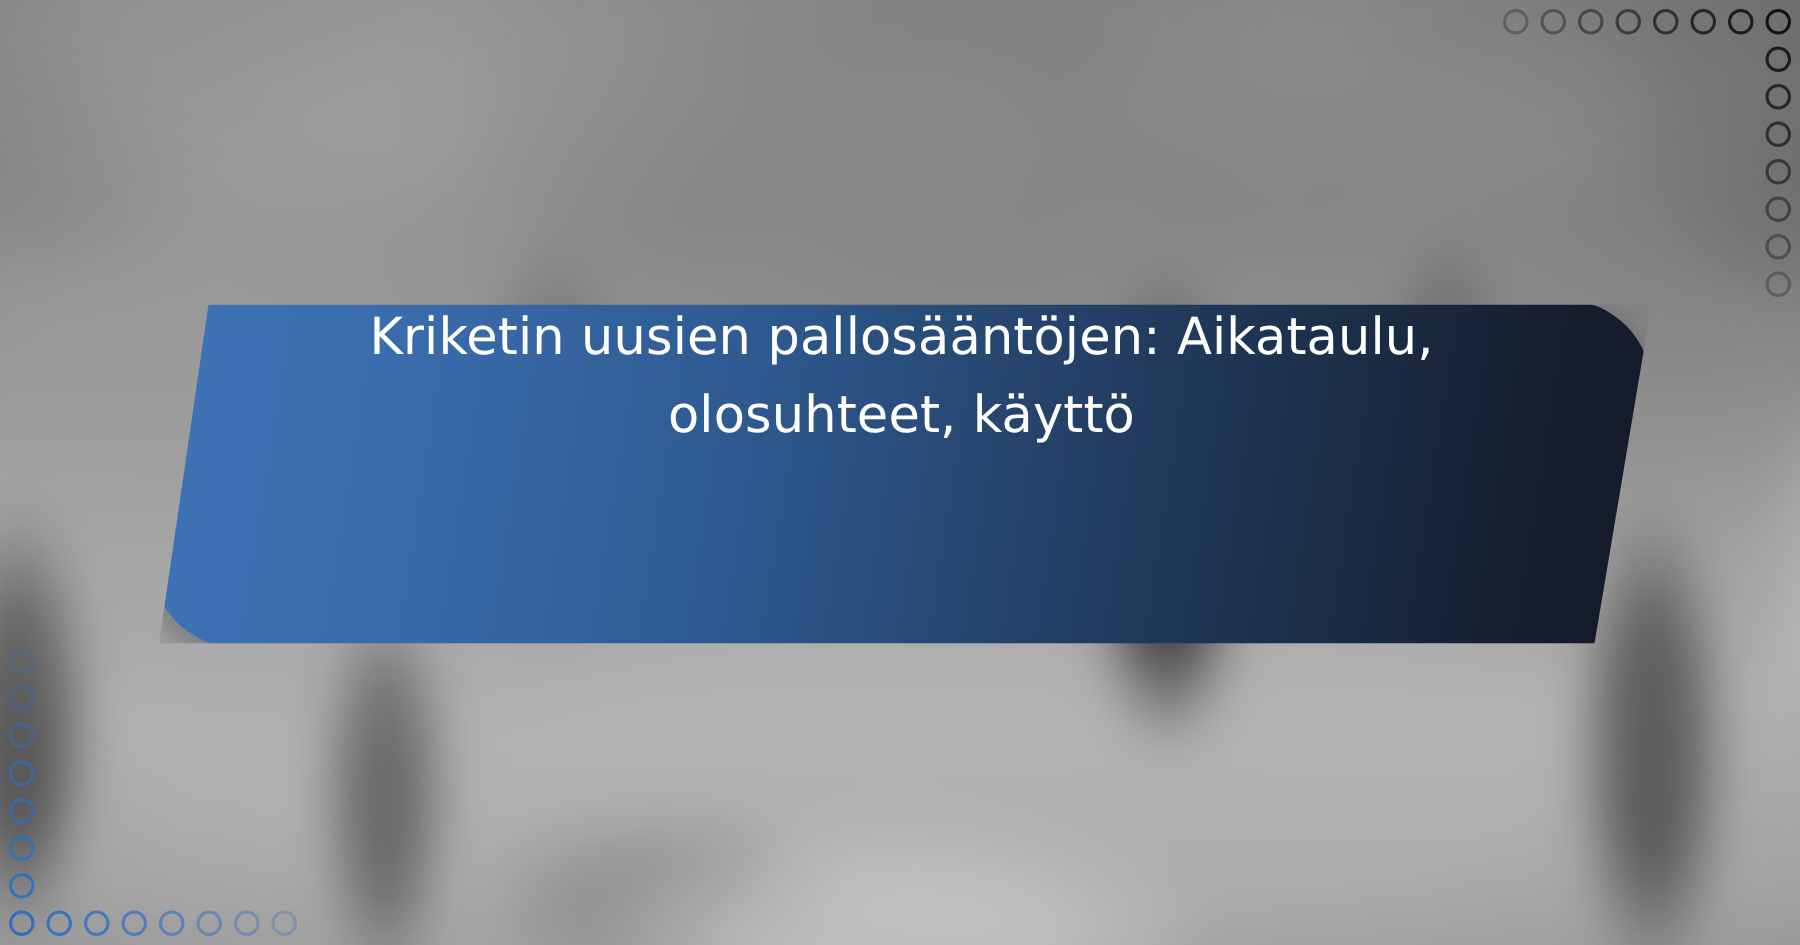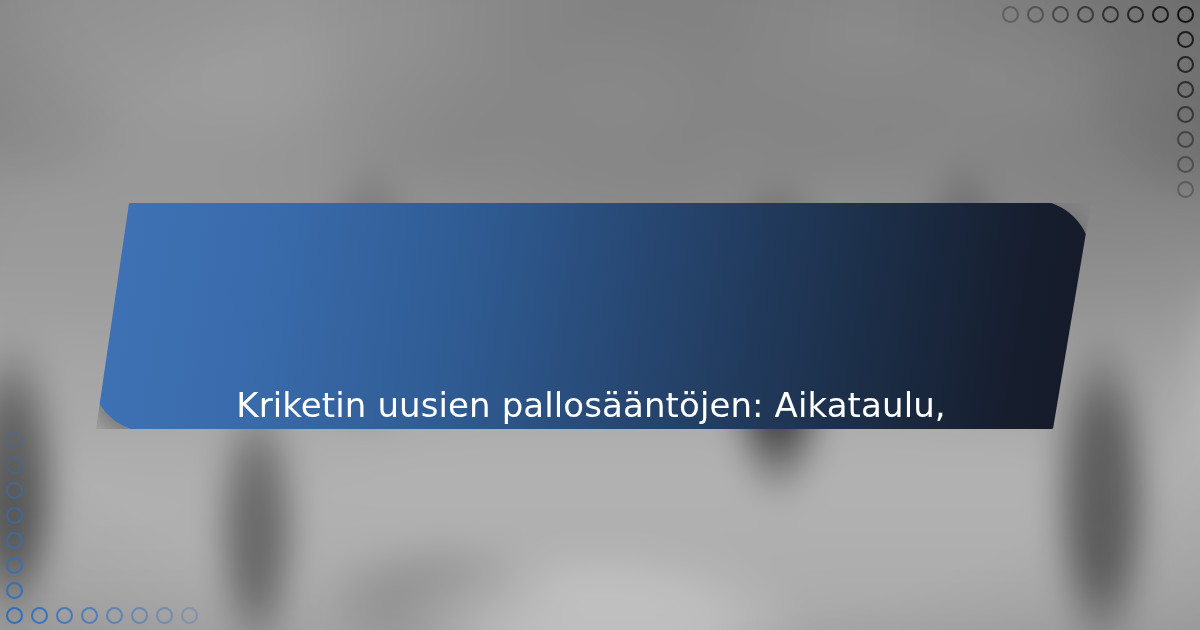--- a/index.html
+++ b/index.html
@@ -79,30 +79,30 @@
     box-sizing: border-box;
   }
   .dots-tr { top: 0; right: 0; }
   .dots-bl { bottom: 0; left: 0; }
   .dot-dark { border: 2.5px solid #131313; }
   .dot-blue { border: 2.5px solid #2f6fc0; }
 
   
   #title-card {
     position: absolute;
-    left: 91px;
+    left: 101px;
     top: 200px;
     width: 1000px;
     height: 232px;
     background: linear-gradient(99deg, #3f73b5 0%, #3a6cad 16%, #2f5b92 38%, #25436b 58%, #1c2f49 76%, #161d2d 92%, #141a28 100%);
     border-radius: 58px;
     -webkit-clip-path: polygon(3.8% 1.3%, 100% 1.3%, 96.2% 98.7%, 0.5% 98.7%);
     clip-path: polygon(3.8% 1.3%, 100% 1.3%, 96.2% 98.7%, 0.5% 98.7%);
     display: flex;
-    align-items: flex-end;
+    align-items: flex-start;
     justify-content: center;
     box-shadow: 0 10px 30px rgba(0,0,0,0.35);
   }
   #card-title {
     color: #ffffff;
     font-size: 34px;
     line-height: 1.52;
     font-weight: 400;
     text-align: center;
     width: 760px;
@@ -149,16 +149,16 @@
       <div class="dot dot-blue" style="left: 6px; bottom: 31px; opacity: 0.9;"></div>
       <div class="dot dot-blue" style="left: 6px; bottom: 56px; opacity: 0.8;"></div>
       <div class="dot dot-blue" style="left: 6px; bottom: 81px; opacity: 0.7;"></div>
       <div class="dot dot-blue" style="left: 6px; bottom: 106px; opacity: 0.6;"></div>
       <div class="dot dot-blue" style="left: 6px; bottom: 131px; opacity: 0.5;"></div>
       <div class="dot dot-blue" style="left: 6px; bottom: 156px; opacity: 0.4;"></div>
       <div class="dot dot-blue" style="left: 6px; bottom: 181px; opacity: 0.3;"></div>
     </div>
 
   <div id="title-card">
-    <h1 id="card-title"><span>Kriketin uusien pallosääntöjen: Aikataulu,</span><br></h1>
+    <h1 id="card-title"><span>Kriketin uusien pallosääntöjen: Aikataulu,</span><br><span>olosuhteet, käyttö</span></h1>
   </div>
 
 </div>
 
 </body></html>

